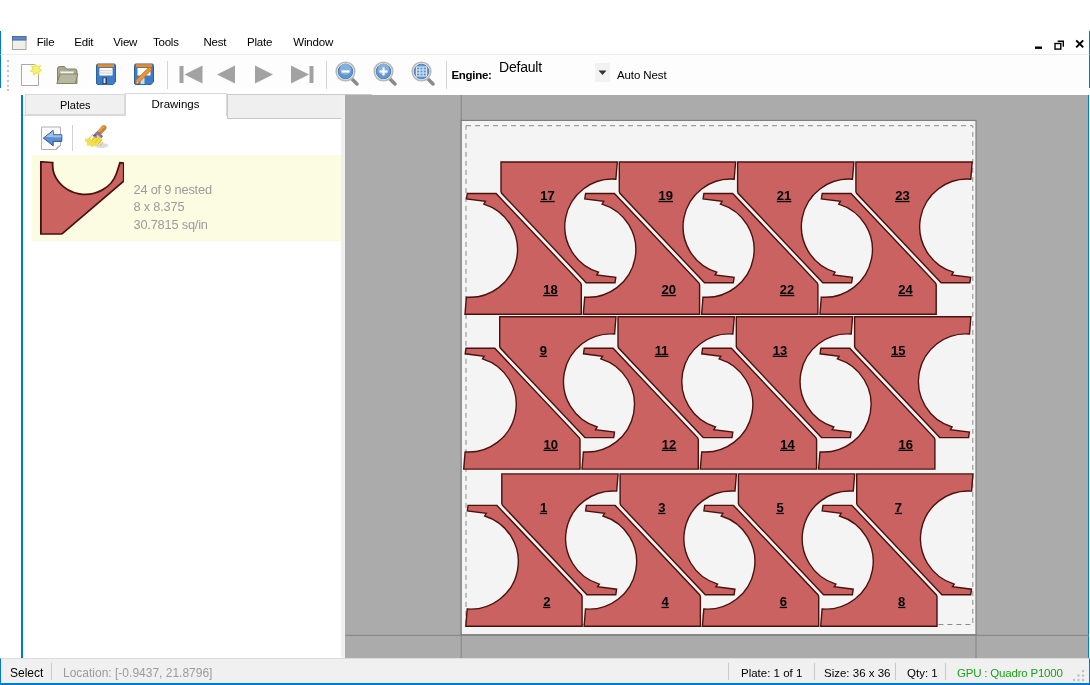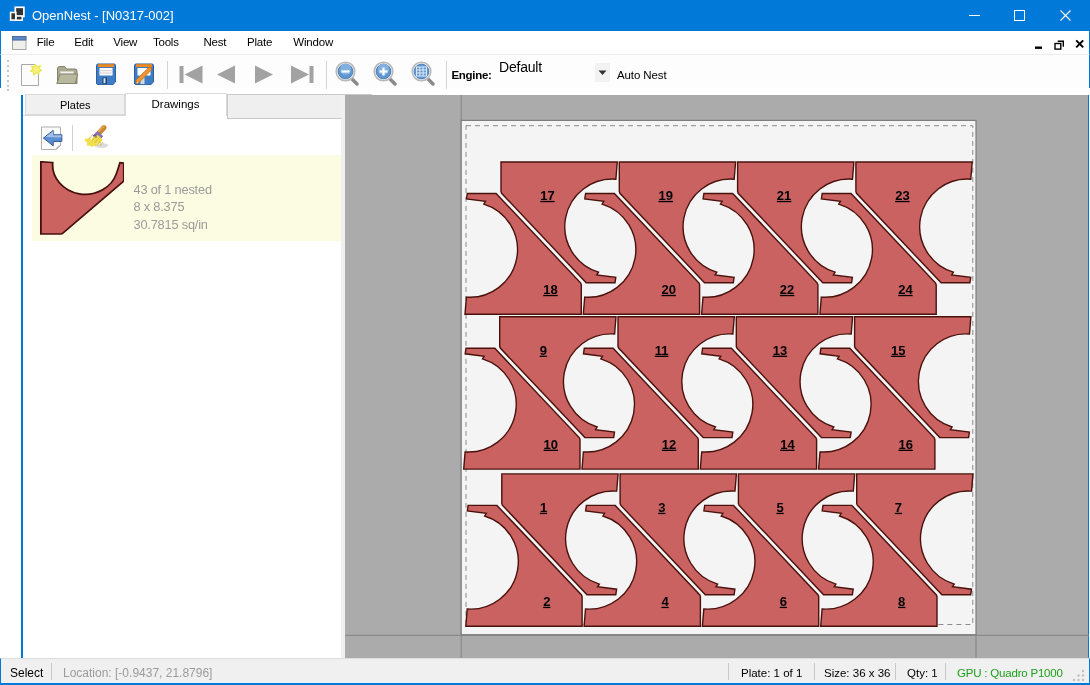--- a/index.html
+++ b/index.html
@@ -25,37 +25,20 @@
 
 #status { left:0; top:658px; width:1090px; height:31px; background:#f0f0f0; border-top:1px solid #dcdcdc; border-left:1px solid #0079d8; border-right:1px solid #0079d8; }
 #status span { position:absolute; top:7px; font-size:12px; }
 .ssep { position:absolute; top:4px; width:1px; height:17px; background:#c8c8c8; }
 #bottomborder { left:0; top:683px; width:1090px; height:2px; background:#0079d8; }
 </style>
 </head>
 <body>
 <div id="win">
 
-  <div class="abs" id="title">
-    <svg class="abs" style="left:9px;top:6px" width="17" height="16" viewBox="0 0 17 16">
-      <rect x="6.3" y="1.3" width="8.6" height="9.2" fill="#333" stroke="#fff" stroke-width="1.7"></rect>
-      <rect x="6.8" y="10" width="6.4" height="4.2" fill="#333" stroke="#fff" stroke-width="1.5"></rect>
-      <rect x="1.6" y="6.5" width="5.2" height="7.6" fill="#333" stroke="#fff" stroke-width="1.6"></rect>
-    </svg>
-    <span class="txt">OpenNest - [N0317-002]</span>
-    <svg class="capbtn" style="left:952px" width="45" height="31">
-        <rect x="17" y="15" width="11" height="1" fill="#fff"></rect>
-      </svg>
-    <svg class="capbtn" style="left:997px" width="45" height="31">
-        <rect x="17.5" y="10.5" width="10" height="10" fill="none" stroke="#fff" stroke-width="1"></rect>
-      </svg>
-    <svg class="capbtn" style="left:1043px" width="45" height="31">
-        <path d="M17.5 10.5 L27.5 20.5 M27.5 10.5 L17.5 20.5" stroke="#fff" stroke-width="1.1"></path>
-      </svg>
-  </div>
 
   <div class="abs" id="menu">
     <svg class="abs" style="left:11px;top:5px" width="15" height="15" viewBox="0 0 15 15">
       <rect x="0.5" y="0.5" width="13.5" height="13" fill="#f0f0ea" stroke="#a9a9a2"></rect>
       <rect x="0.5" y="0.5" width="13.5" height="3.6" fill="#5b87c5" stroke="#42659c" stroke-width="0.8"></rect>
     </svg>
     <span class="mi" style="left:35.7px">File</span>
     <span class="mi" style="left:73.3px">Edit</span>
     <span class="mi" style="left:112.3px">View</span>
     <span class="mi" style="left:151.9px">Tools</span>
@@ -199,21 +182,21 @@
         <path d="M12.7 13.5 l3.8-3.4 6.6 6.2 -3.5 3.8 z" fill="#8a72b8"></path>
         <path d="M1.5 19 q3.8 0.6 5.4-1.6 q0.5 2.7 2.7 3.2 q0.5-2.7 2.7-4.8 q0.9 1.9 2.7 2.4 q0.3-2.4 1.6-4 l6.2 6 q-1.9 1.6-2.4 4.5 q-1.8-0.6-4 -0.2 q-0.3 1.8 0.5 3.4 q-2.4-0.9-4.8 0 q-1.3 0.6-1.8 1.8 q-1.3-1.7-3.4-2.1 q-1.8-0.3-3.8 0.5 q1.3-2.4 0.3-5 q-1.5-0.6-2.5-0.3 q0.9-1.9 0.3-3.8 z" fill="#f3df4e"></path>
         <path d="M6 19.5 l5-6 M9.7 22 l6-7 M13 24.3 l6-7 M16.5 26.3 l5-6 M19.5 28 l4-5" stroke="#cdb52a" stroke-width="1" fill="none"></path>
       </g>
     </svg>
 
     <div class="abs" style="left:9px;top:59.6px;width:327px;height:86px;background:#fcfce3"></div>
     <svg class="abs" style="left:17px;top:66px" width="84" height="74" viewBox="0 0 84 74">
       <path id="thumbp" d="M0 0H116.3L115 15.8L114.9 17.2A47.6 47.6 0 0 0 97.5 110.2L114.8 115.3L114 120.8H85.2L0.6 31.3 0 29.5Z" fill="#cb6361" stroke="#47100c" stroke-width="2.6" transform="matrix(0,-0.6217,0.686,0,0.9,73)"></path>
     </svg>
-    <span class="abs" style="left:110.5px;top:86.5px;font-size:12.8px;letter-spacing:-0.2px;color:#9b9b9b">43 of 1 nested</span>
+    <span class="abs" style="left:110.5px;top:86.5px;font-size:12.8px;letter-spacing:-0.2px;color:#9b9b9b">24 of 9 nested</span>
     <span class="abs" style="left:110.5px;top:104px;font-size:12.8px;letter-spacing:-0.2px;color:#9b9b9b">8 x 8.375</span>
     <span class="abs" style="left:110.5px;top:121.5px;font-size:12.8px;letter-spacing:-0.2px;color:#9b9b9b">30.7815 sq/in</span>
   </div>
   <div class="abs" id="splitter"></div>
   <div class="abs" id="canvas"></div>
   <svg class="abs" style="left:345px;top:95px" width="744" height="563" viewBox="345 95 744 563">
     <defs>
         <path id="pb" d="M0 0H116.3L115 15.8L114.9 17.2A47.6 47.6 0 0 0 97.5 110.2L95.8 112.9L114.8 115.3L114 120.8H85.2L0.6 31.3 0 29.5Z"></path>
       </defs>
     <line x1="461.2" y1="95" x2="461.2" y2="658" stroke="#8a8a8a" stroke-width="1.2"></line>

